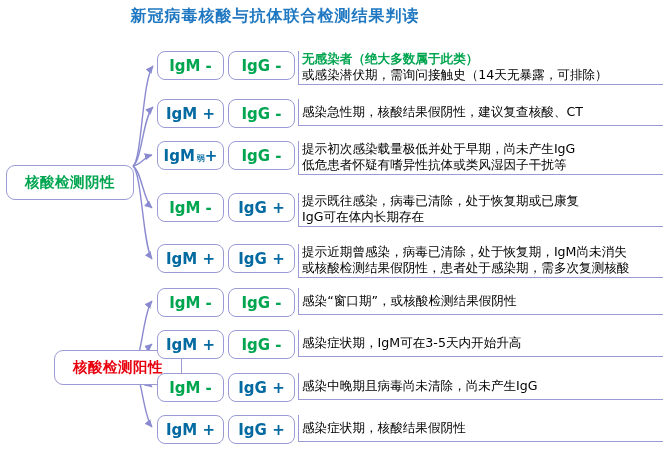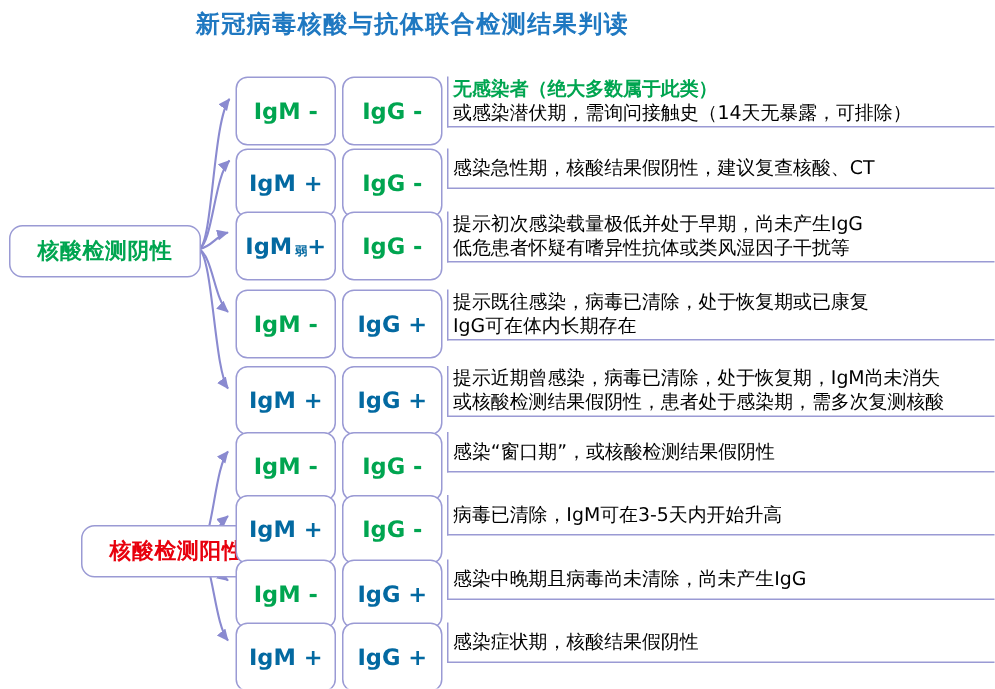--- a/index.html
+++ b/index.html
@@ -29,27 +29,27 @@
   .group-label{
     position:absolute;
     width:126px;height:33px;
     border:1.6px solid #9a9ad4;
     border-radius:9px;
     background:#ffffff;
     display:flex;align-items:center;justify-content:center;
     font-size:14.5px;font-weight:bold;
     letter-spacing:0.5px;
   }
-  .group-neg{left:6px;top:150px;color:#00a550;}
+  .group-neg{left:6px;top:165px;color:#00a550;}
   .group-pos{left:6px;top:350px;color:#e8000d;margin-left:48px;}
 
   
   .row{position:absolute;left:157px;display:flex;align-items:flex-start;}
   .tagbox{
-    width:67px;height:46px;
+    width:67px;height:29px;
     border:1.5px solid #9a9ad4;
     border-radius:8px;
     background:#ffffff;
     display:flex;align-items:center;justify-content:center;
     font-size:15px;font-weight:bold;
     box-sizing:border-box;
     white-space:nowrap;
   }
   .tagbox + .tagbox{margin-left:4px;text-align:center;}
   .pos{color:#0369a1;}
@@ -166,21 +166,21 @@
     <div class="tagbox neg">IgG -</div>
     <div class="note w-mid">
       <div class="line">感染“窗口期”，或核酸检测结果假阴性</div>
     </div>
   </div>
 
   <div class="row" style="top:330px;">
     <div class="tagbox pos">IgM +</div>
     <div class="tagbox neg">IgG -</div>
     <div class="note w-mid">
-      <div class="line">病毒已清除，IgM可在3-5天内开始升高</div>
+      <div class="line">感染症状期，IgM可在3-5天内开始升高</div>
     </div>
   </div>
 
   <div class="row" style="top:373px;">
     <div class="tagbox neg">IgM -</div>
     <div class="tagbox pos">IgG +</div>
     <div class="note w-mid">
       <div class="line">感染中晚期且病毒尚未清除，尚未产生IgG</div>
     </div>
   </div>

